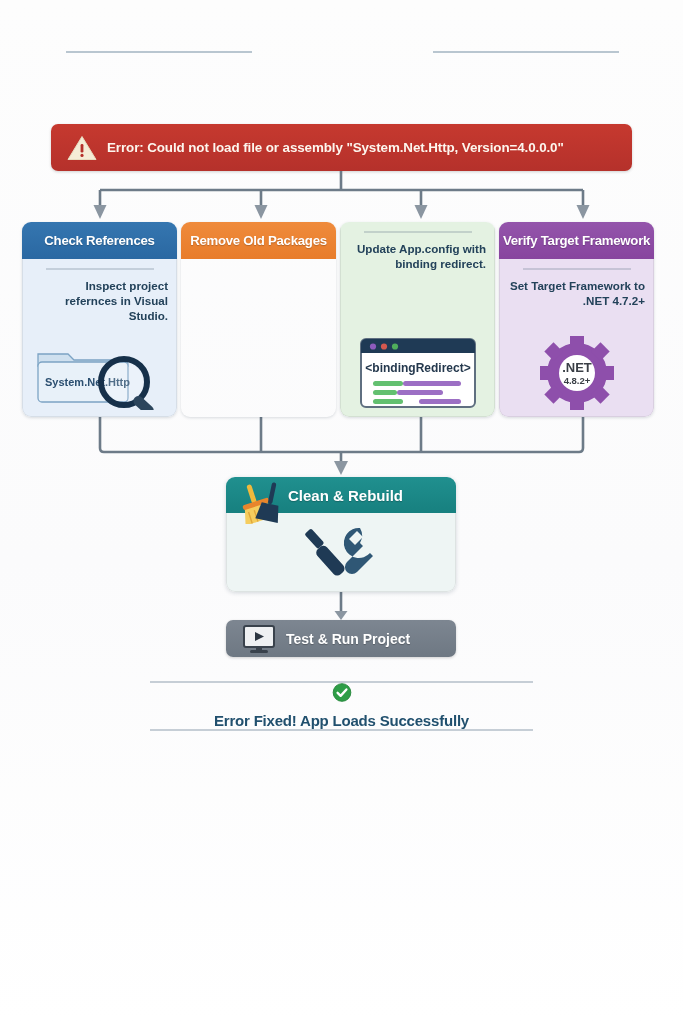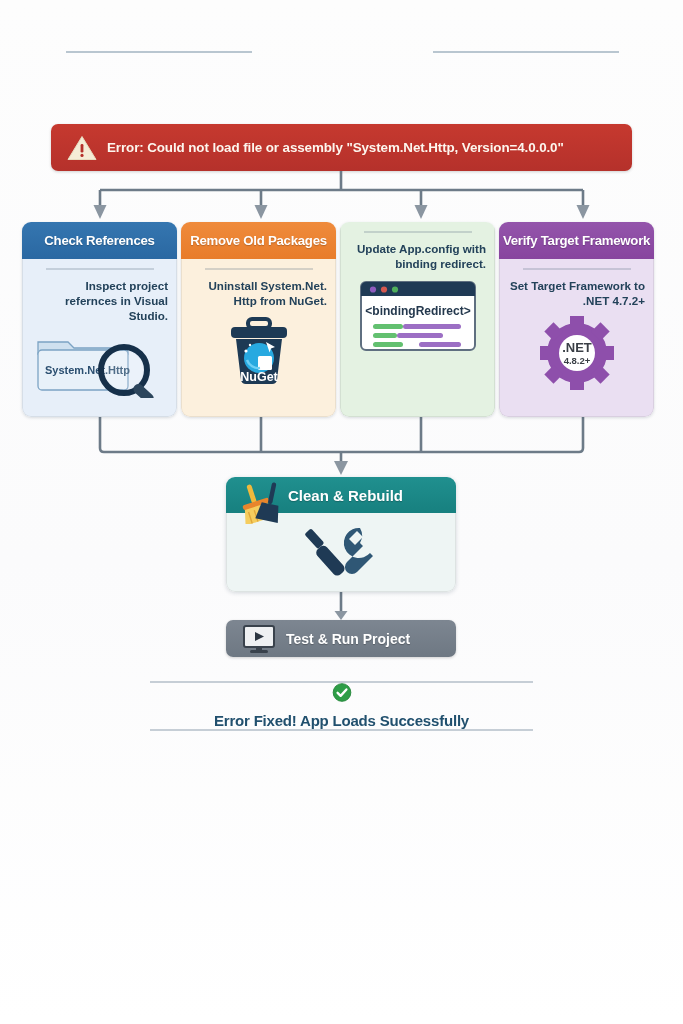--- a/index.html
+++ b/index.html
@@ -61,21 +61,21 @@
   .card-body {
     flex: 1; padding: 9px 8px 6px; display: flex; flex-direction: column;
     align-items: center; border: 1px solid rgba(0,0,0,.07); border-top: none;
     border-radius: 0 0 9px 9px;
   }
   .card-div { width: 108px; height: 1.5px; background: rgba(90,110,130,.25); margin-bottom: 8px; }
   .card-text {
     font-size: 11.6px; line-height: 1.33; text-align: right; color: #23425a;
     font-weight: 600; min-height: 32px;
   }
-  .card-icon { margin-top: 6px; display: flex; align-items: flex-start; justify-content: center; flex: 1; }
+  .card-icon { margin-top: 6px; display: flex; align-items: flex-end; justify-content: center; flex: 1; }
 
   .c1 .card-head { background: linear-gradient(180deg,#3576b0 0%,#2a68a2 100%); }
   .c1 .card-body { background: #e7eff9; }
   .c2 .card-head { background: linear-gradient(180deg,#ef8b3c 0%,#e87c2a 100%); }
   .c2 .card-body { background: #fcf0dd; }
   .c3 .card-head { background: linear-gradient(180deg,#44a85a 0%,#349a4b 100%); }
   .c3 .card-body { background: #e4f2e2; }
   .c4 .card-head { background: linear-gradient(180deg,#9455ab 0%,#87449e 100%); }
   .c4 .card-body { background: #eadff2; }
 
@@ -176,38 +176,20 @@
             <circle cx="94" cy="40" r="23" fill="none" stroke="#16304a" stroke-width="6"></circle>
             <circle cx="94" cy="40" r="19" fill="rgba(255,255,255,.18)"></circle>
             <rect x="108" y="52" width="24" height="10" rx="5" fill="#2c455c" transform="rotate(42 108 52)"></rect>
           </svg>
         </div>
       </div>
     </div>
 
     <div class="card c2">
       <div class="card-head">Remove Old Packages</div>
-      <div class="card-body">
-        <div class="card-div"></div>
-        <div class="card-text">Uninstall System.Net. Http from NuGet.</div>
-        <div class="card-icon">
-          <svg width="74" height="70" viewBox="0 0 74 70">
-            <rect x="26" y="3" width="22" height="9" rx="4" fill="none" stroke="#1d3a55" stroke-width="4"></rect>
-            <rect x="9" y="11" width="56" height="11" rx="4" fill="#1d3a55"></rect>
-            <path d="M14 23 h46 l-5 41 a5 5 0 0 1 -5 4 H24 a5 5 0 0 1 -5 -4 Z" fill="#1d3a55"></path>
-            <circle cx="37" cy="42" r="15" fill="#27a9e0"></circle>
-            <rect x="36" y="40" width="14" height="14" rx="1.5" fill="#ffffff"></rect>
-            <path d="M25 44 a12 12 0 0 0 13 8" stroke="#6fd0f5" stroke-width="2.4" fill="none"></path>
-            <path d="M44 26 l9 5 l-4 1.4 l-1.4 4 Z" fill="#ffffff"></path>
-            <circle cx="24" cy="35" r="1.6" fill="#ffffff"></circle>
-            <circle cx="28" cy="29" r="1.2" fill="#ffffff"></circle>
-            <text x="37" y="65" text-anchor="middle" font-family="Liberation Sans, sans-serif" font-size="12.5" font-weight="bold" fill="#ffffff">NuGet</text>
-          </svg>
-        </div>
-      </div>
     </div>
 
     <div class="card c3">
       <div class="card-body">
         <div class="card-div"></div>
         <div class="card-text">Update App.config with binding redirect.</div>
         <div class="card-icon">
           <svg width="122" height="74" viewBox="0 0 122 74">
             <rect x="4" y="3" width="114" height="68" rx="5" fill="#ffffff" stroke="#5f6f80" stroke-width="2"></rect>
             <path d="M4 8 a5 5 0 0 1 5 -5 h104 a5 5 0 0 1 5 5 v9 H4 Z" fill="#1f3a55"></path>

